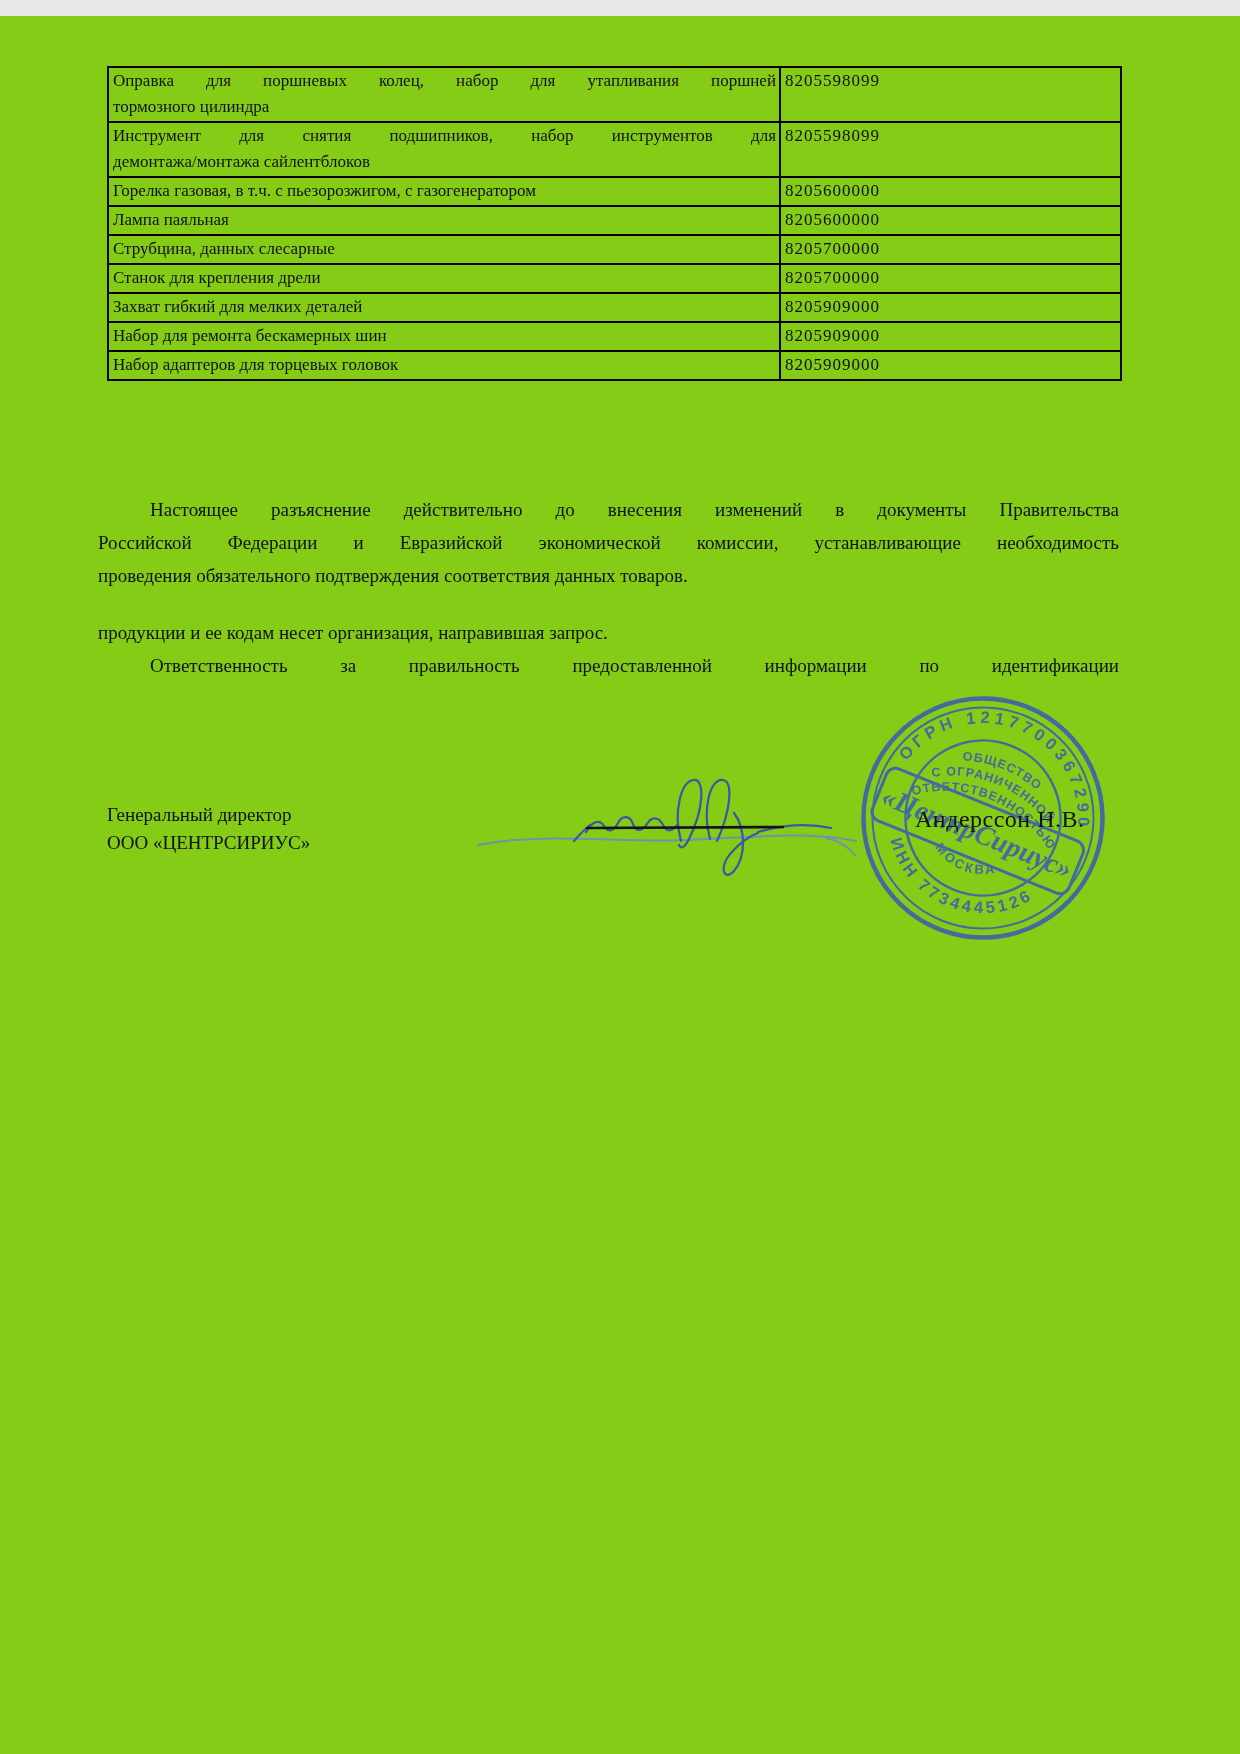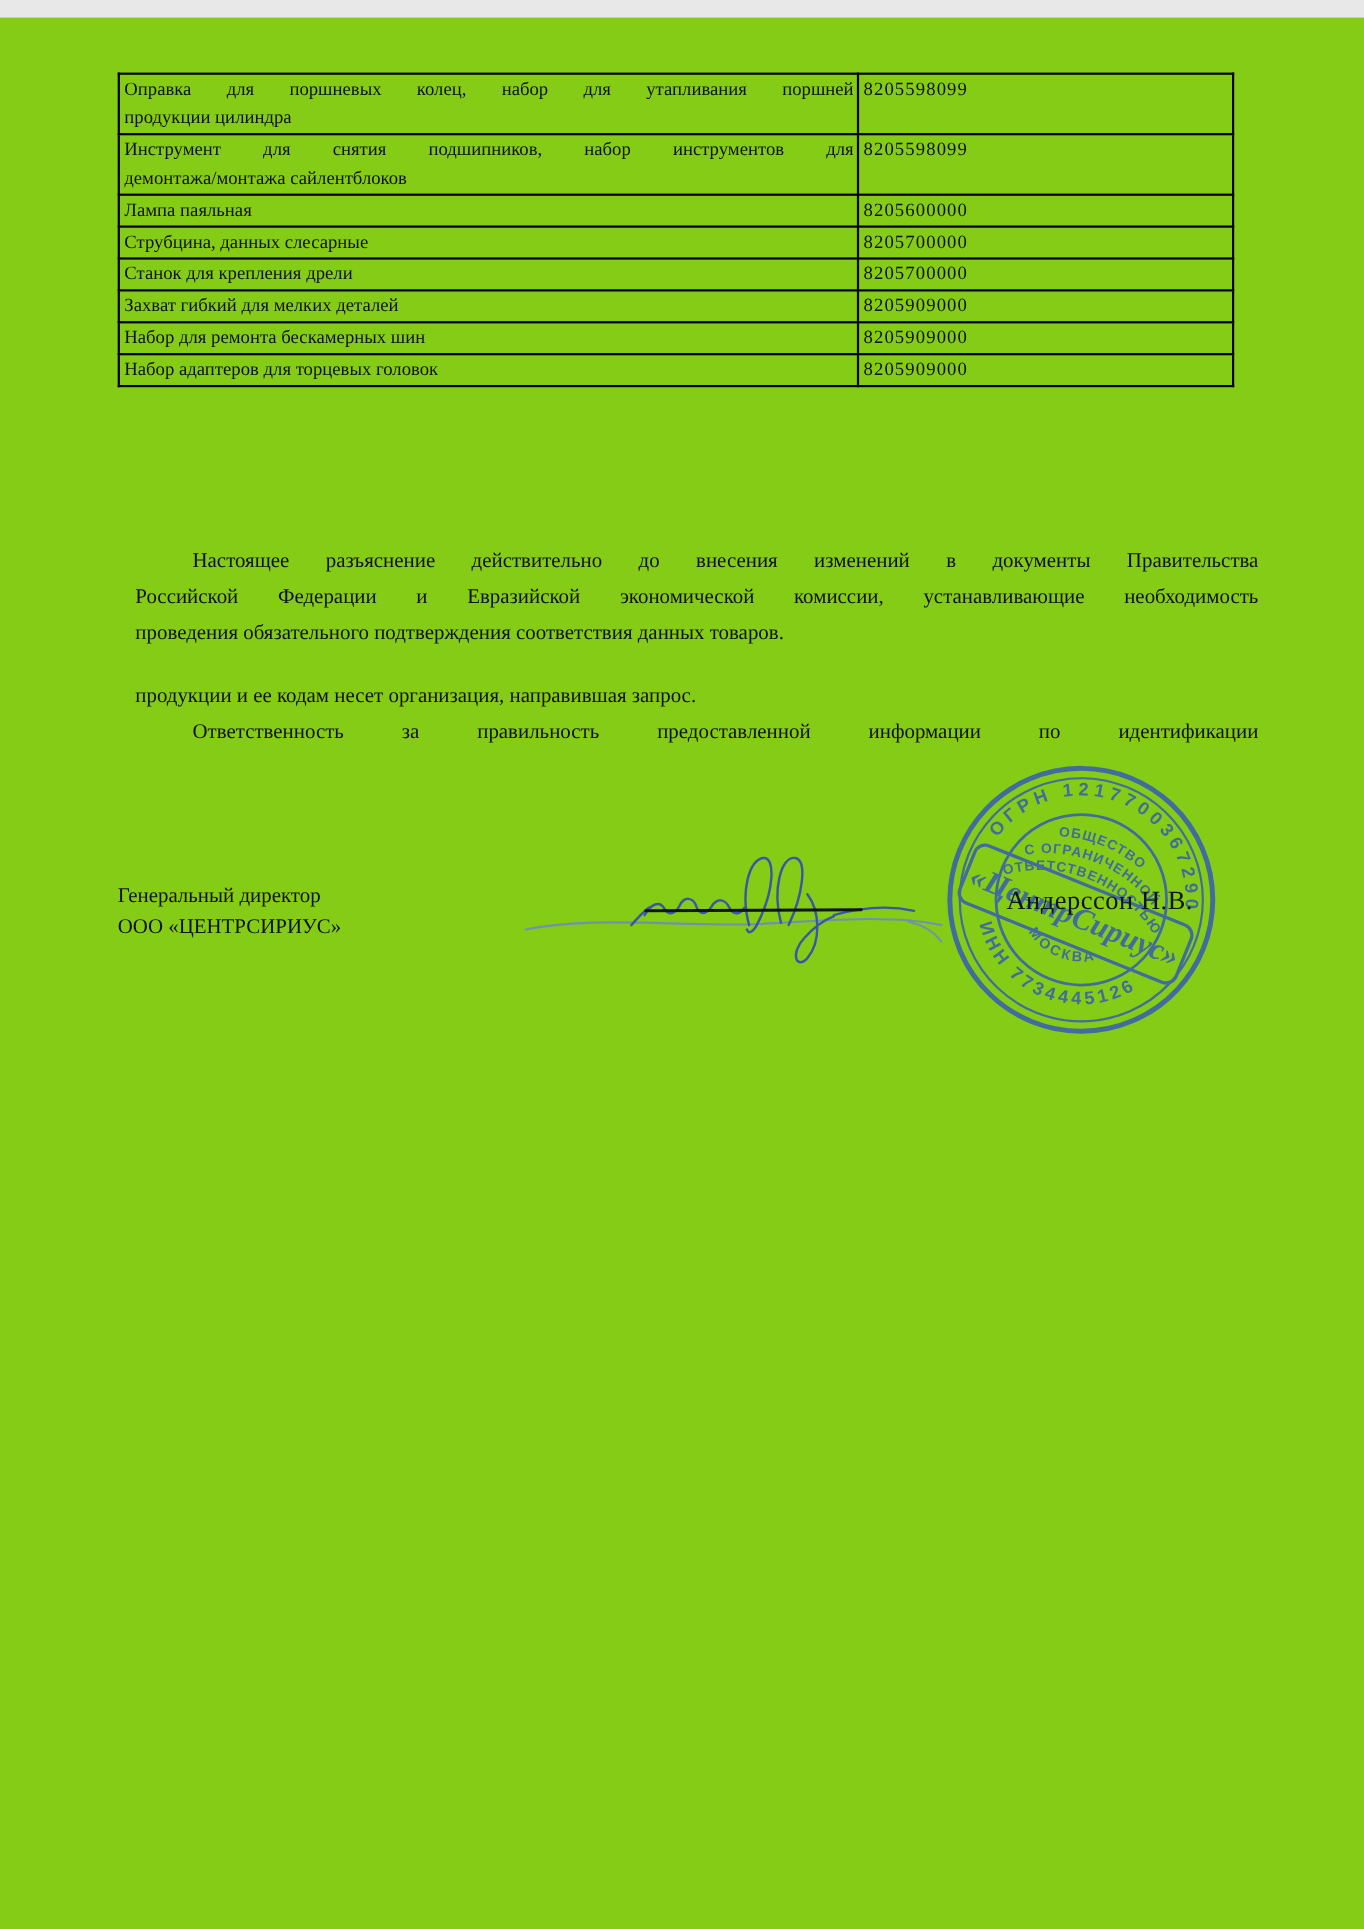--- a/index.html
+++ b/index.html
@@ -22,21 +22,21 @@
     vertical-align:top;
     font-size:17px;line-height:26px;
     padding:0 3px 1px 4px;
   }
   .goods-table td.c-name{width:663px;}
   .goods-table td.c-code{letter-spacing:1px;}
   .cell-line{height:26px;overflow:hidden;}
   .cell-line:empty{display:none;}
   .justline{text-align:justify;text-align-last:justify;}
   
-  .para{position:absolute;left:123px;width:1021px;}
+  .para{position:absolute;left:98px;width:1021px;}
   .pline{height:33px;font-size:19px;line-height:33px;white-space:nowrap;overflow:visible;}
   .pjust{white-space:normal;text-align:justify;text-align-last:justify;height:33px;}
   .pindent{padding-left:52px;}
   #para1{top:477px;}
   #para2{top:600px;}
   
   .sig-block{position:absolute;left:107px;top:785px;font-size:19px;line-height:28px;}
   .signature-svg{position:absolute;left:390px;top:645px;z-index:2;}
   .stamp-svg{position:absolute;left:848px;top:665px;z-index:3;}
   .signer-name{
@@ -49,30 +49,36 @@
 </head>
 <body>
 
 <div class="page">
 
   <table class="goods-table">
     <tbody>
       <tr>
         <td class="c-name">
           <div class="cell-line justline">Оправка для поршневых колец, набор для утапливания поршней</div>
-          <div class="cell-line">продукции цилиндра</div>
+          <div class="cell-line">тормозного цилиндра</div>
         </td>
         <td class="c-code">8205598099</td>
       </tr>
       <tr>
         <td class="c-name">
           <div class="cell-line justline">Инструмент для снятия подшипников, набор инструментов для</div>
           <div class="cell-line">демонтажа/монтажа сайлентблоков</div>
         </td>
         <td class="c-code">8205598099</td>
+      </tr>
+      <tr>
+        <td class="c-name">
+          <div class="cell-line">Горелка газовая, в т.ч. с пьезорозжигом, с газогенератором</div>
+        </td>
+        <td class="c-code">8205600000</td>
       </tr>
       <tr>
         <td class="c-name">
           <div class="cell-line">Лампа паяльная</div>
         </td>
         <td class="c-code">8205600000</td>
       </tr>
       <tr>
         <td class="c-name">
           <div class="cell-line">Струбцина, данных слесарные</div>

